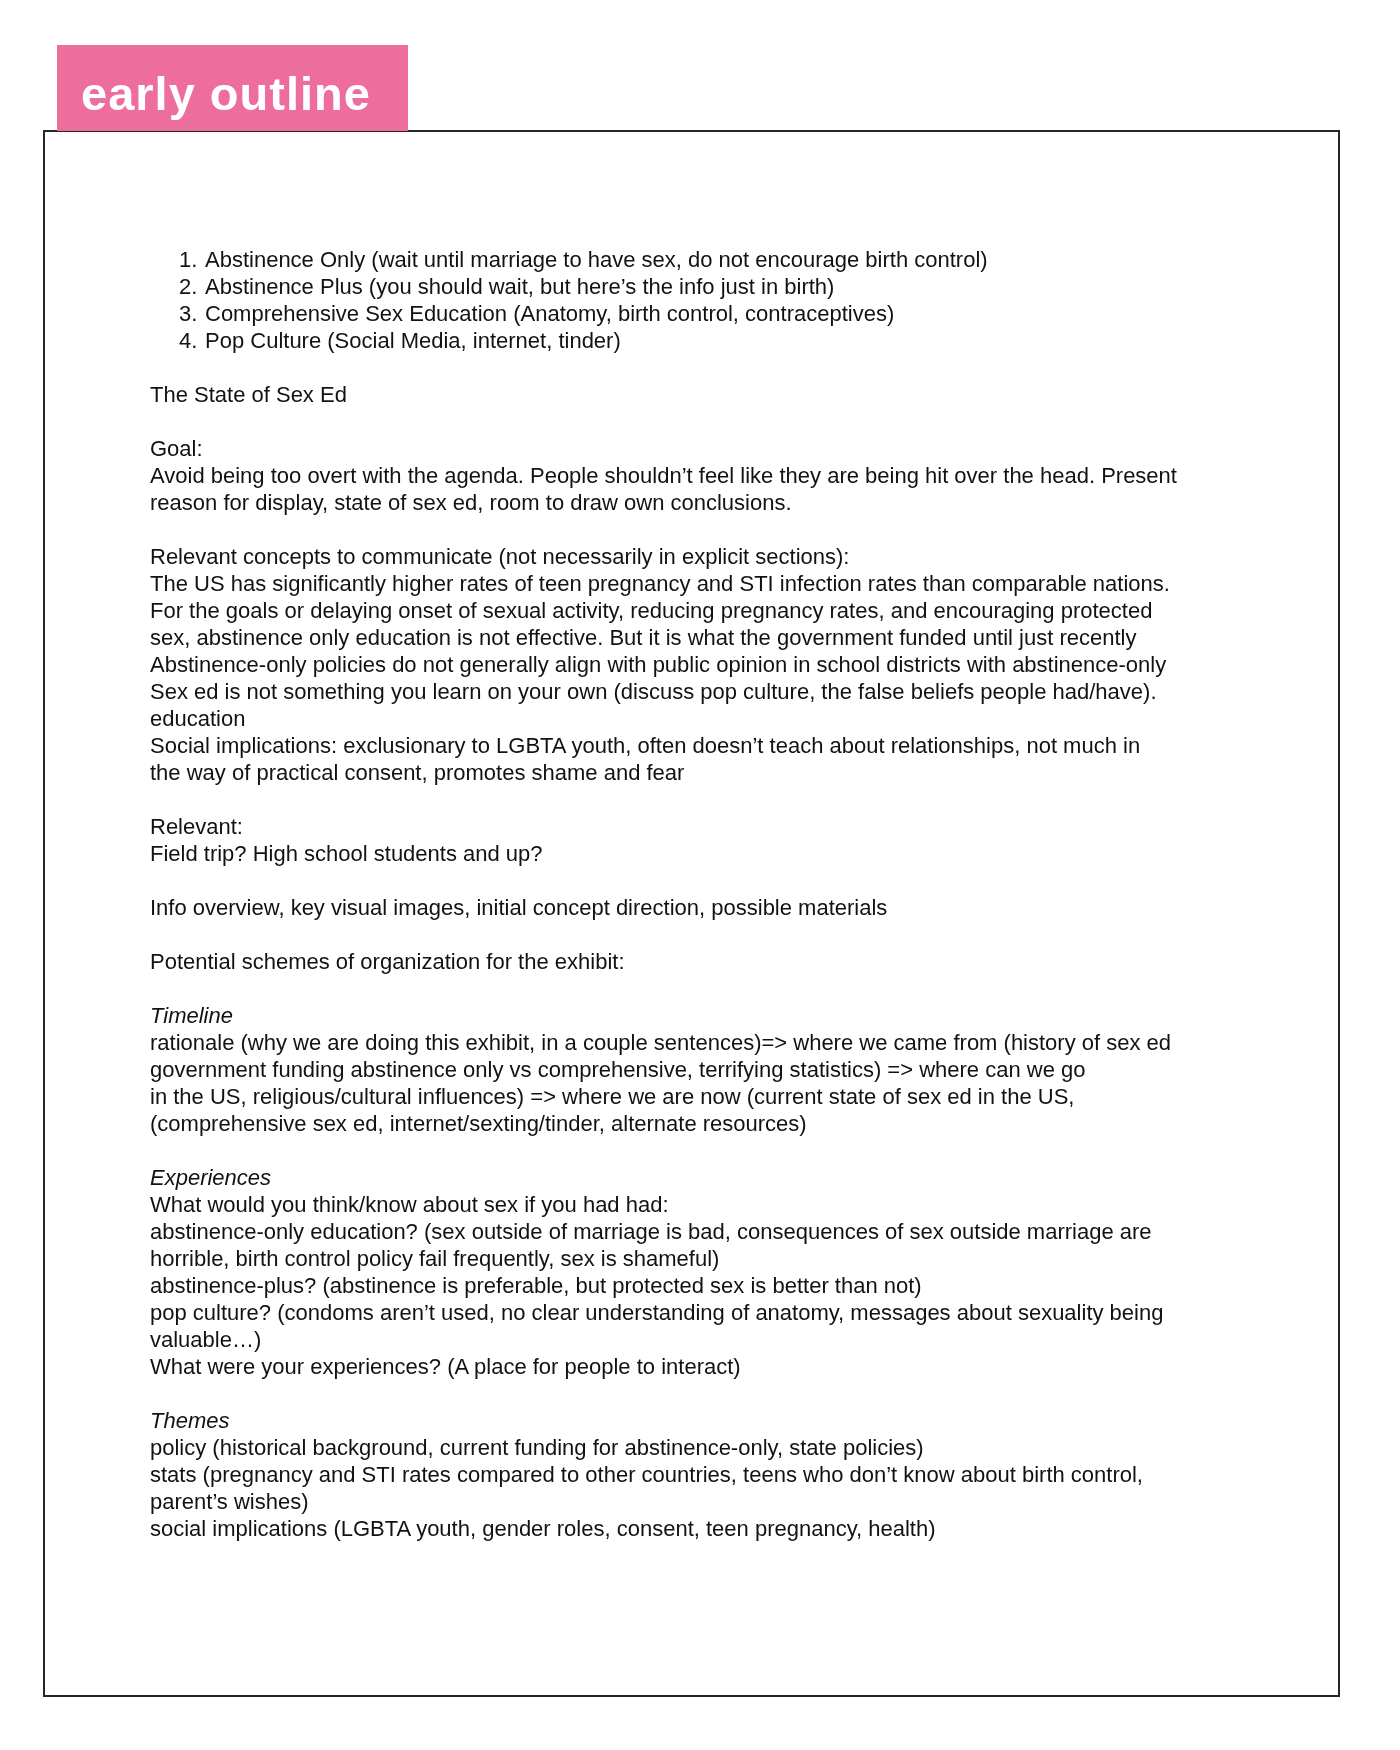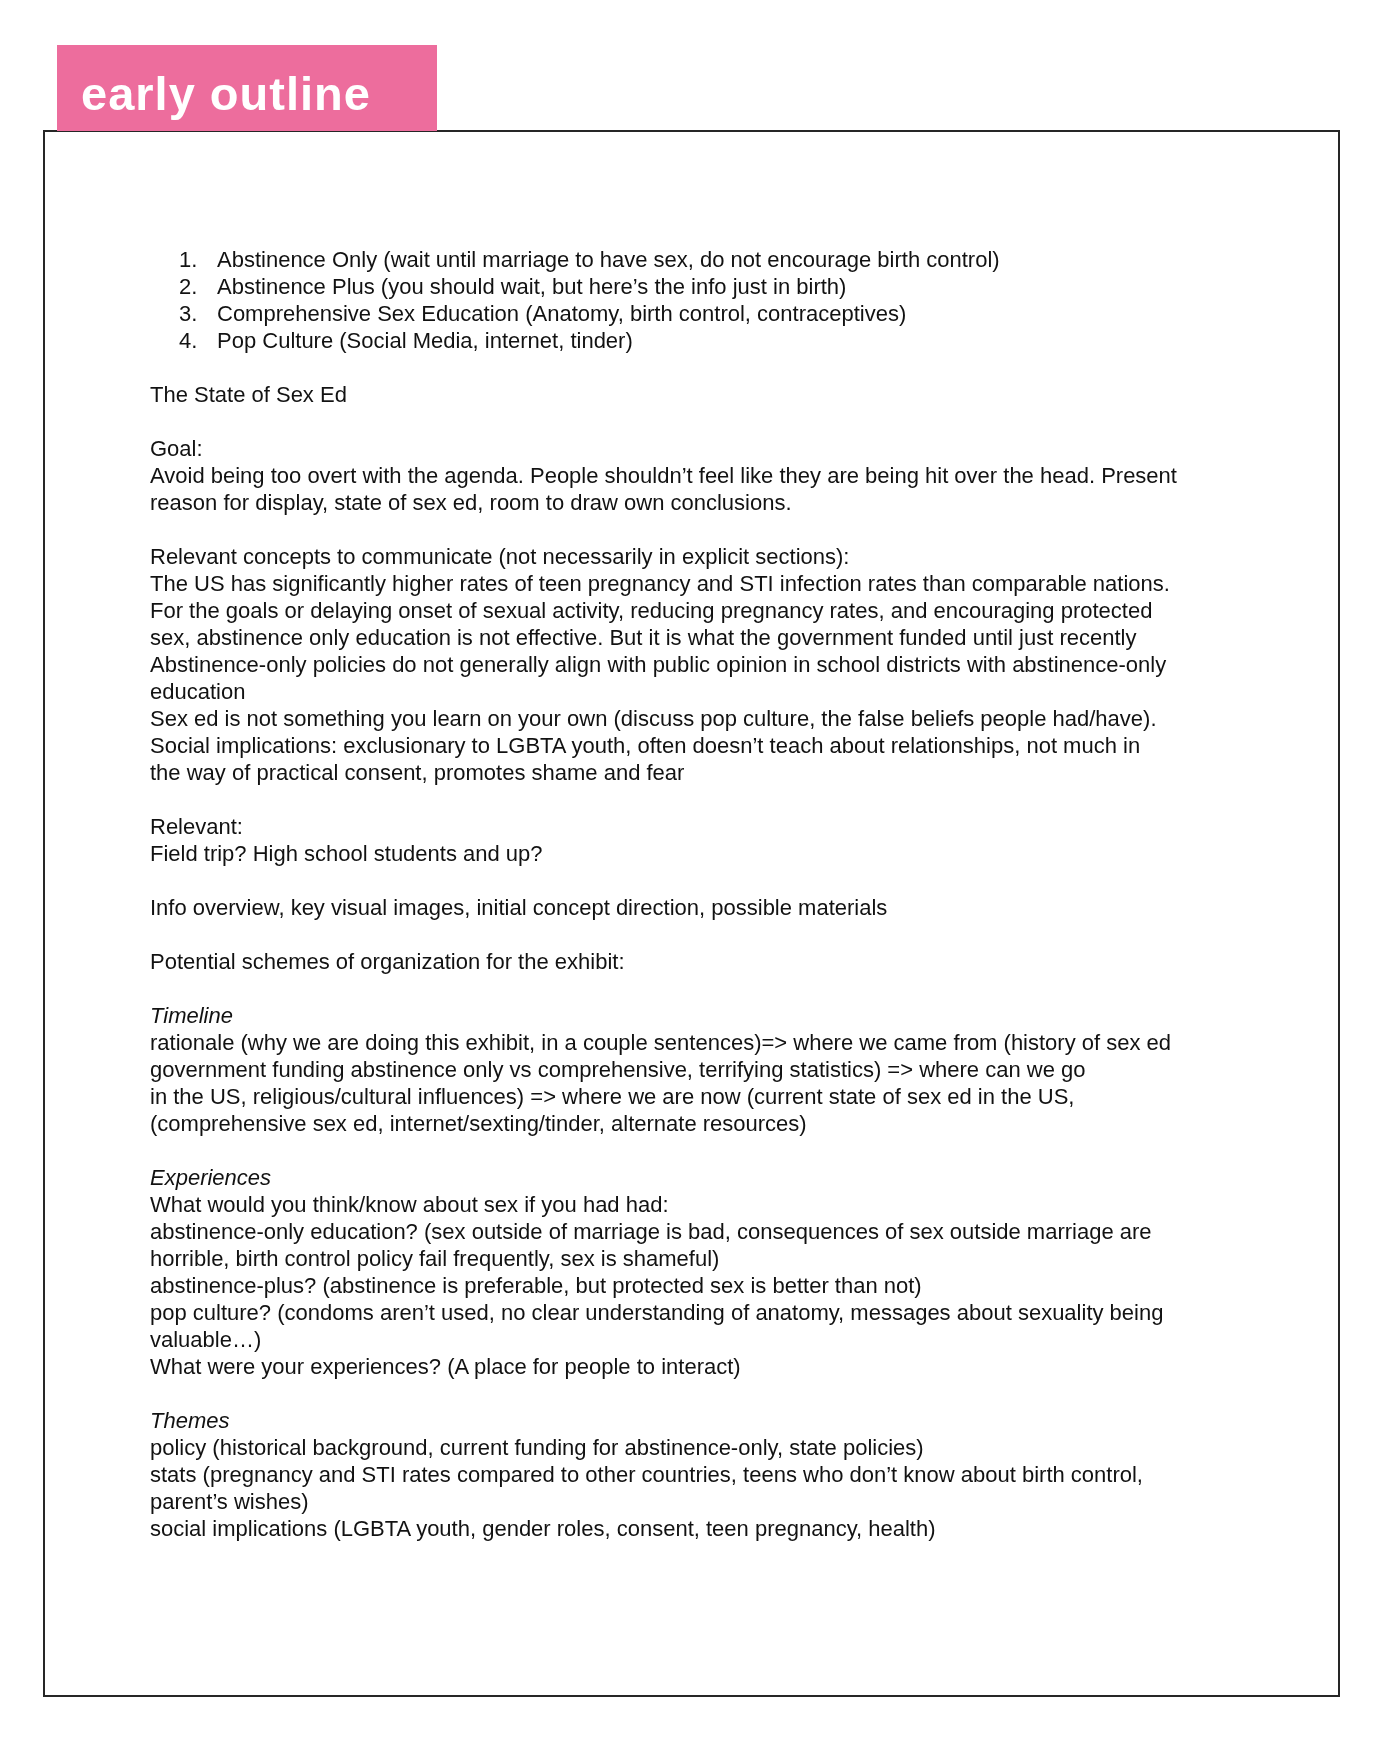--- a/index.html
+++ b/index.html
@@ -12,21 +12,21 @@
     position: relative;
     width: 1400px;
     height: 1750px;
     background: #ffffff;
     overflow: hidden;
   }
   .badge {
     position: absolute;
     left: 57px;
     top: 45px;
-    width: 380px;
+    width: 351px;
     height: 86px;
     display: flex;
     align-items: center;
     z-index: 2;
   }
   .badge-text {
     padding-left: 24px;
     padding-top: 10px;
     font-size: 47px;
     font-weight: 700;
@@ -58,21 +58,20 @@
   .italic { font-style: italic; }
   .list-row { display: flex; }
   .list-num {
     margin-left: 29px;
     width: 26px;
     flex: none;
   }
   .list-text {
     flex: none;
     white-space: nowrap;
-    margin-left: 12px;
   }
 </style>
 </head>
 <body>
 
 <div class="page">
 
   <div class="badge" style="background-color: rgb(237, 109, 157);">
     <span class="badge-text" style="color: rgb(255, 255, 255);">early outline</span>
   </div>
@@ -114,22 +113,22 @@
       <div class="blank"></div>
 
       <div class="line">
         <span class="bold">Relevant concepts to communicate</span><span> (not necessarily in explicit sections):</span>
       </div>
       <div>
           <div class="line">The US has significantly higher rates of teen pregnancy and STI infection rates than comparable nations.</div>
           <div class="line">For the goals or delaying onset of sexual activity, reducing pregnancy rates, and encouraging protected</div>
           <div class="line">sex, abstinence only education is not effective. But it is what the government funded until just recently</div>
           <div class="line">Abstinence-only policies do not generally align with public opinion in school districts with abstinence-only</div>
+          <div class="line">Sex ed is not something you learn on your own (discuss pop culture, the false beliefs people had/have).</div>
           <div class="line">education</div>
-          <div class="line">Sex ed is not something you learn on your own (discuss pop culture, the false beliefs people had/have).</div>
           <div class="line">Social implications: exclusionary to LGBTA youth, often doesn’t teach about relationships, not much in</div>
           <div class="line">the way of practical consent, promotes shame and fear</div>
         </div>
 
       <div class="blank"></div>
 
       <div class="line bold">Relevant:</div>
       <div>
           <div class="line">Field trip? High school students and up?</div>
         </div>

